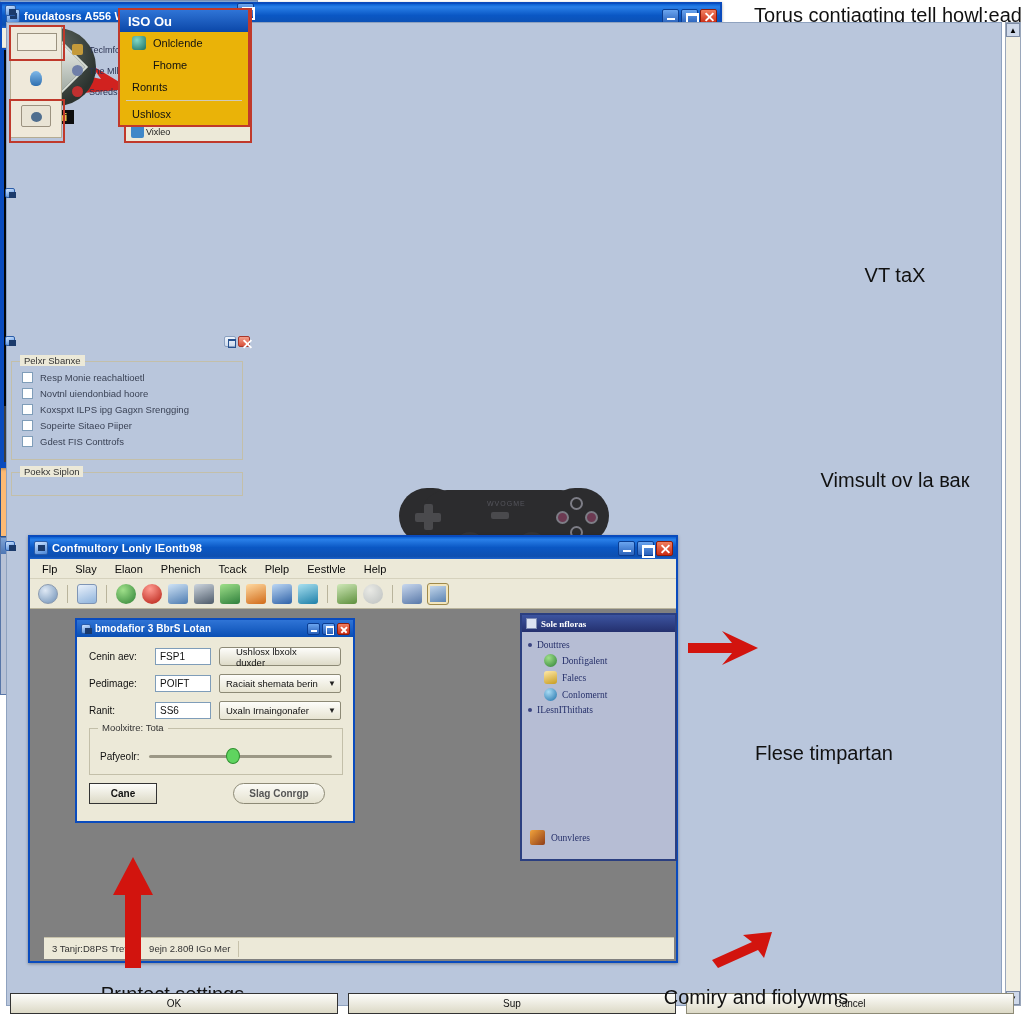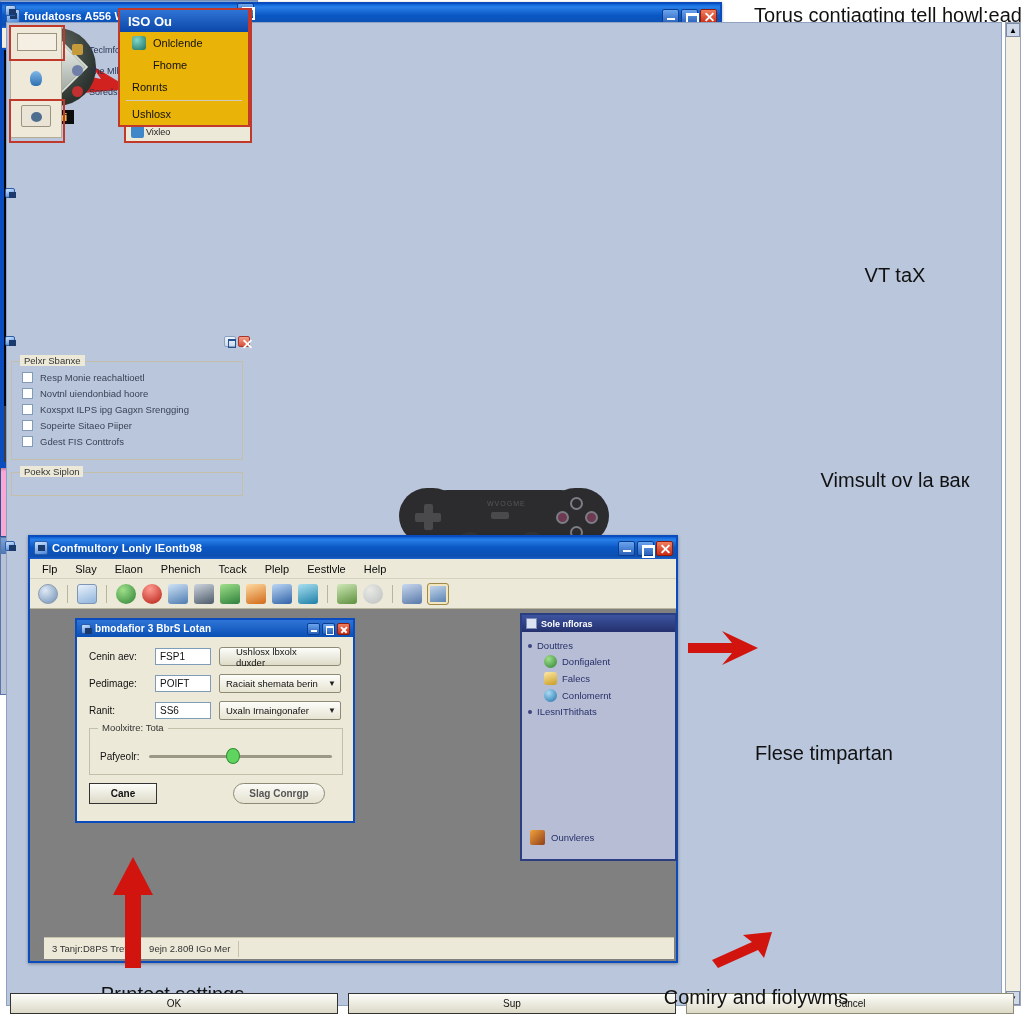--- a/index.html
+++ b/index.html
@@ -232,42 +232,42 @@
   }
   .b-round{
     min-width:92px;height:21px;border:1px solid #8d8a76;border-radius:11px;
     background:linear-gradient(180deg,#fbfbf6,#e5e2d0);
     font-size:10px;display:flex;align-items:center;justify-content:center;color:#555;
   }
 
   
   #tree-panel{
     position:absolute;left:520px;top:613px;width:157px;height:248px;
-    background:#b6bdd4;border:2px solid #2b3f80;
+    background:#b6bdd4;border:2px solid #2b3f80;font-family:Liberation Serif, serif;
   }
   #tree-panel .hdr{
     height:17px;background:linear-gradient(180deg,#3c54a0,#24306e);color:#fff;
     font-size:9px;font-weight:bold;display:flex;align-items:center;gap:4px;padding-left:4px;
   }
   #tree-panel .hdr .ic{width:11px;height:11px;background:#dbe2f2;border:1px solid #7f8db5;}
   .tnode{ display:flex;align-items:center;gap:5px;font-size:9.5px;color:#26306a;padding:2px 0 2px 6px; }
   .tnode.lvl2{ padding-left:22px; }
   .tnode .bul{ width:4px;height:4px;background:#3a4480;border-radius:50%;flex:0 0 auto;}
   .tnode .ic{ width:13px;height:13px;border-radius:3px;flex:0 0 auto; }
   .tfoot{ position:absolute;left:8px;bottom:14px;display:flex;align-items:center;gap:6px;font-size:9.5px;color:#26306a;}
   .tfoot .ic{width:15px;height:15px;background:linear-gradient(135deg,#f2a33c,#8e3d18);border-radius:2px;}
 
   .statusbar{
     position:absolute;left:2px;right:2px;bottom:2px;height:22px;background:#ece9d8;
     border-top:1px solid #c7c2ab;display:flex;align-items:center;font-size:9.5px;color:#333;margin-left:12px;
   }
   .statusbar .cell{ padding:0 8px;height:16px;display:flex;align-items:center;border-right:1px solid #c7c2ab;}
 
   
-  #opt-win{ left:768px; top:520px; width:254px; height:205px;background:#f9a8d4;border:1px solid #27518f;}
+  #opt-win{ left:768px; top:520px; width:254px; height:205px;background:#fdba74;border:1px solid #27518f;}
   #opt-win .xp-title{height:16px;font-size:9.5px;background:linear-gradient(180deg,#dfe8f6,#bfd0e8);color:#11305e;}
   #opt-win .xp-title .ttl-ico{width:10px;height:10px;}
   #opt-win .wbtn{width:12px;height:11px;background:linear-gradient(180deg,#eef3fb,#cfdcee);border-color:#8aa0c0;}
   #opt-win .wbtn.max::after{border-color:#27518f;left:3px;top:2px;width:6px;height:6px;border-width:1px;border-top-width:2px;}
   #opt-win .wbtn.close{background:linear-gradient(180deg,#f4a08c,#d8503a);border-color:#a8362a;}
   .cbrow{ display:flex;align-items:center;gap:7px;font-size:9.5px;color:#3a4255;margin-bottom:5px;}
   .cb{ width:11px;height:11px;background:#fff;border:1px solid #7f9db9;flex:0 0 auto;}
   .opt-foot{ position:absolute;left:10px;right:10px;bottom:10px;display:flex;gap:10px;justify-content:space-between;}
   .opt-foot .b-rect{flex:1 1 0;}
 

